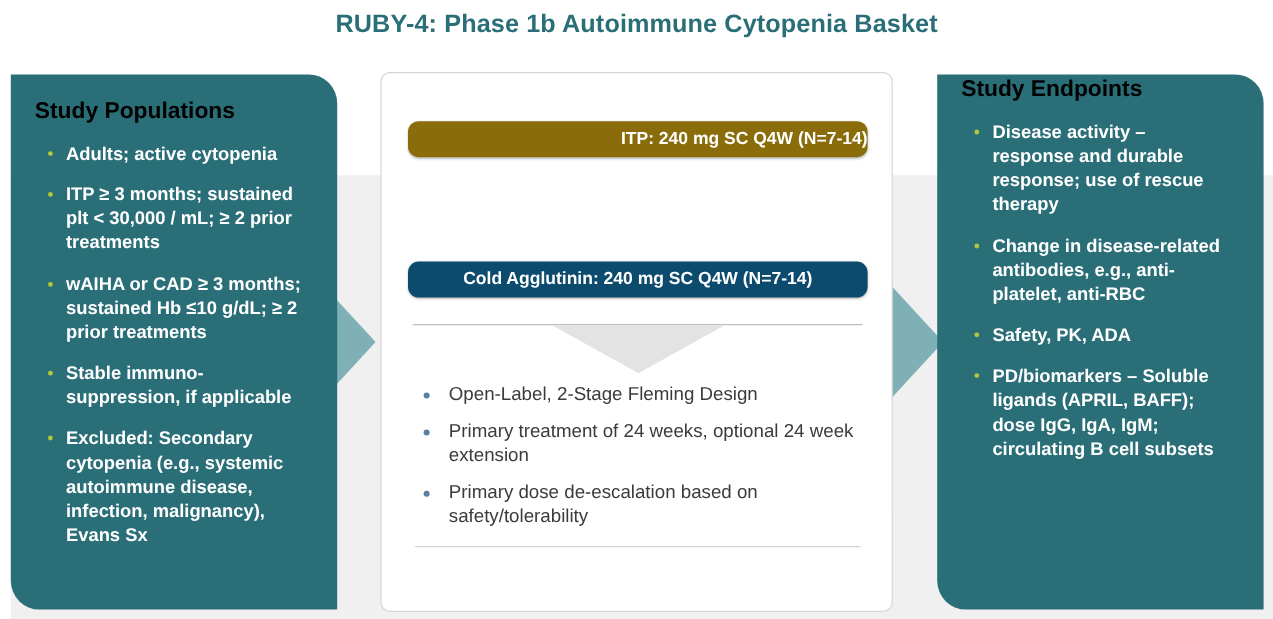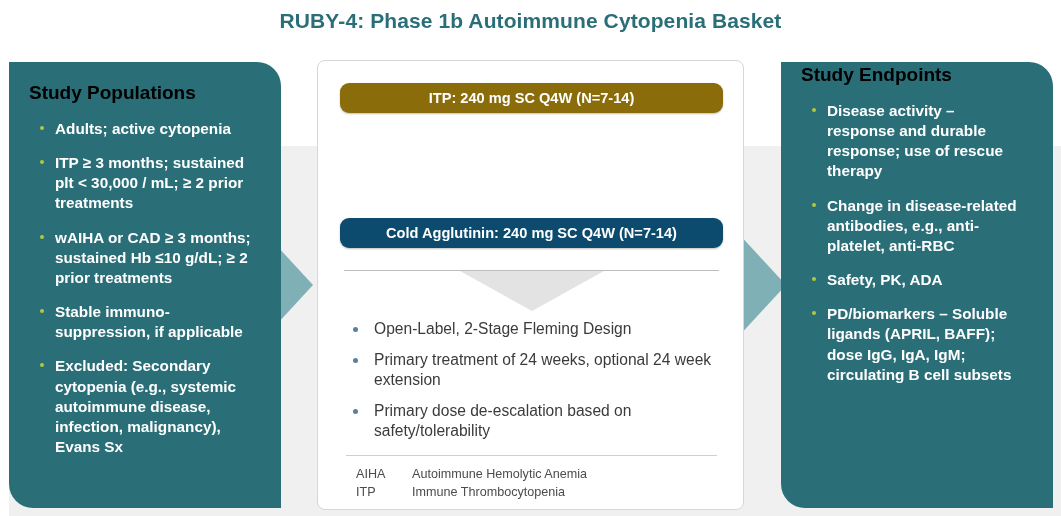--- a/index.html
+++ b/index.html
@@ -105,21 +105,21 @@
     border-radius: 9px;
     color: #ffffff;
     font-size: 14.6px;
     font-weight: bold;
     display: flex;
     align-items: center;
     justify-content: center;
     text-align: center;
     box-shadow: 0 1px 2px rgba(0,0,0,.25);
   }
-  .cohort-0 { top: 22px; }
+  .cohort-0 { top: 40px; justify-content: flex-end; }
   .cohort-1 { top: 90px; }
   .cohort-2 { top: 157px; }
 
   
   .divider {
     position: absolute;
     left: 26px; top: 209px;
     width: 375px; height: 1px;
     background: #bdbdbd;
   }
@@ -238,30 +238,20 @@
   <div class="divider"></div>
   <div class="down-arrow"></div>
 
   <ul class="design-list">
     <li><span class="dot"></span><span>Open-Label, 2-Stage Fleming Design</span></li>
     <li><span class="dot"></span><span>Primary treatment of 24 weeks, optional 24 week extension</span></li>
     <li><span class="dot"></span><span>Primary dose de-escalation based on safety/tolerability</span></li>
   </ul>
 
   <div class="legend-rule"></div>
-  <div class="legend">
-    <div class="legend-row">
-      <span class="legend-abbr">AIHA</span>
-      <span>Autoimmune Hemolytic Anemia</span>
-    </div>
-    <div class="legend-row">
-      <span class="legend-abbr">ITP</span>
-      <span>Immune Thrombocytopenia</span>
-    </div>
-  </div>
 </div>
 
 <div class="panel panel-right">
   <div class="panel-heading">Study Endpoints</div>
   <ul class="panel-list">
     <li><span class="dot"></span><span>Disease activity – response and durable response; use of rescue therapy</span></li>
     <li><span class="dot"></span><span>Change in disease-related antibodies, e.g., anti-platelet, anti-RBC</span></li>
     <li><span class="dot"></span><span>Safety, PK, ADA</span></li>
     <li><span class="dot"></span><span>PD/biomarkers – Soluble ligands (APRIL, BAFF); dose IgG, IgA, IgM; circulating B cell subsets</span></li>
   </ul>

